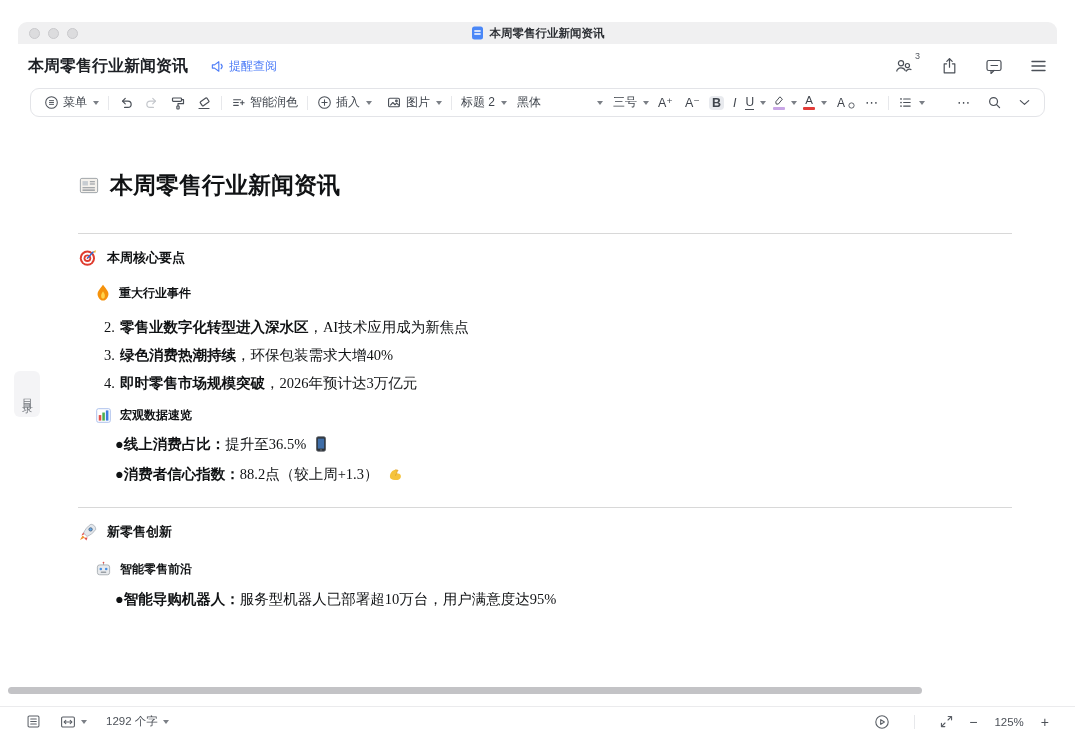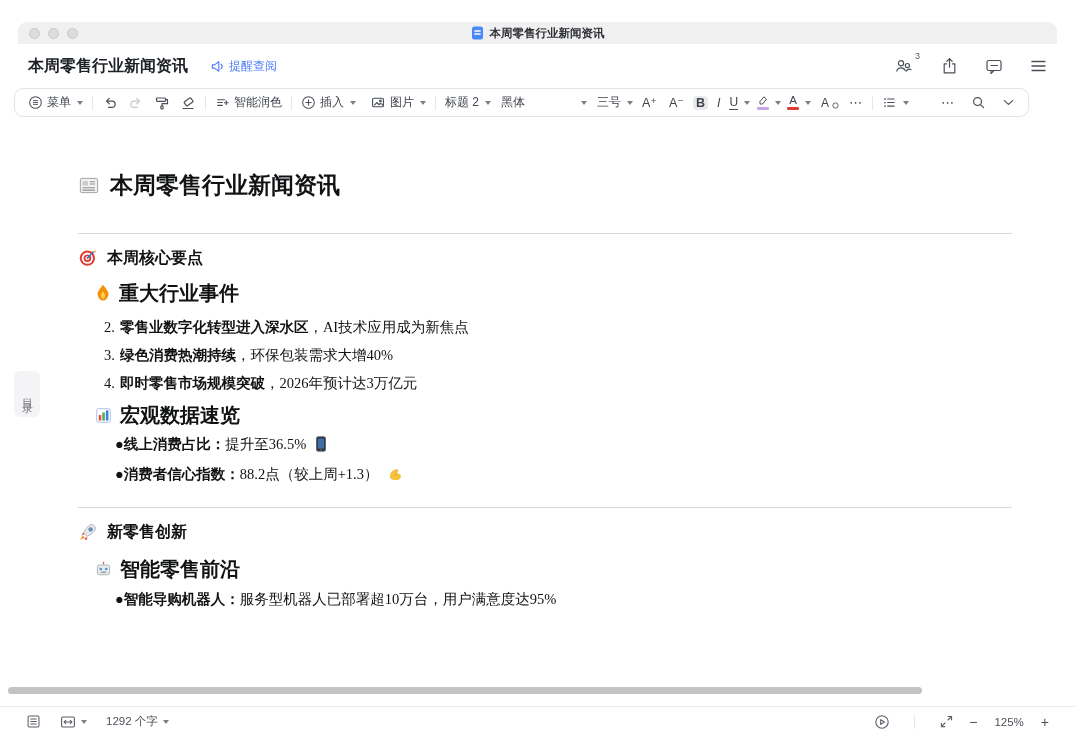--- a/index.html
+++ b/index.html
@@ -19,21 +19,21 @@
   
   .header{position:absolute;left:0;top:47px;width:1075px;height:38px;display:flex;align-items:center;
           padding:0 28px;box-sizing:border-box;}
   .doc-title{font-size:16px;font-weight:bold;color:#1d2025;}
   .remind{display:flex;align-items:center;gap:4px;color:#4e7df7;font-size:12px;margin-left:22px;cursor:pointer;}
   .header-right{margin-left:auto;display:flex;align-items:center;gap:27px;}
   .hbtn{position:relative;cursor:pointer;}
   .collab-badge{position:absolute;top:-6px;right:-6px;font-size:9px;color:#565b62;}
 
   
-  .toolbar{position:absolute;left:14px;top:88px;width:1015px;height:29px;border:1px solid #e3e4e8;
+  .toolbar{position:absolute;left:30px;top:88px;width:1015px;height:29px;border:1px solid #e3e4e8;
            border-radius:9px;background:#fff;display:flex;align-items:center;padding:0 13px;
            box-sizing:border-box;font-size:12px;color:#3f444c;text-align:center;}
   .tbtn{display:flex;align-items:center;gap:4px;cursor:pointer;white-space:nowrap;}
   .vdiv{width:1px;height:14px;background:#e7e8eb;margin:0 9px;flex:none;}
   .gap6{margin-left:6px;} .gap10{margin-left:10px;} .gap14{margin-left:14px;}
   .caret{width:0;height:0;border-left:3.5px solid transparent;border-right:3.5px solid transparent;
          border-top:4px solid #7b7f86;margin-left:2px;}
   .fontbox{display:flex;align-items:center;justify-content:space-between;width:86px;}
   .bactive{background:#e8eaee;border-radius:4px;padding:1px 7px;font-weight:bold;}
   .fmt{font-size:12.5px;padding:0 3px;}
@@ -43,22 +43,22 @@
   .dots{font-size:13px;letter-spacing:1px;color:#4b5058;}
   .tb-right{margin-left:auto;display:flex;align-items:center;gap:16px;}
 
   
   .doc{position:absolute;left:78px;top:160px;width:934px;height:526px;overflow:hidden;color:#101214;cursor:text;}
   .h1row{display:flex;align-items:center;gap:10px;margin-top:10px;font-size:23px;line-height:30px;
          font-weight:bold;font-family:"Liberation Sans","DejaVu Sans",sans-serif;}
   .subtitle{margin-top:8px;font-size:20px;line-height:28px;font-family:"Liberation Serif","DejaVu Serif",serif;}
   .hr{border:none;border-top:1px solid #d8d8d8;margin:33px 0 0 0;width:934px;}
   .hr2{border:none;border-top:1px solid #d8d8d8;margin:18px 0 0 0;width:934px;}
-  .h2row{display:flex;align-items:center;gap:9px;margin-top:11px;font-size:16px;line-height:26px;font-weight:bold;}
-  .h3row{display:flex;align-items:center;gap:8px;margin-top:10px;margin-left:17px;font-size:20px;
+  .h2row{display:flex;align-items:center;gap:9px;margin-top:11px;font-size:13px;line-height:26px;font-weight:bold;}
+  .h3row{display:flex;align-items:center;gap:8px;margin-top:10px;margin-left:17px;font-size:12px;
          line-height:24px;font-weight:bold;}
   .h3b{margin-top:6px;} .h3c{margin-top:12px;}
   .olist{margin:8px 0 0 26px;font-family:"Liberation Serif","DejaVu Serif",serif;font-size:14.5px;line-height:28px;}
   .olist .num{margin-right:5px;}
   .lead{font-weight:bold;}
   .ulist{margin:2px 0 0 37px;font-family:"Liberation Serif","DejaVu Serif",serif;font-size:14.5px;line-height:30px;}
   .ulist2{margin:5px 0 0 37px;font-family:"Liberation Serif","DejaVu Serif",serif;font-size:14.5px;line-height:27px;}
   .inline-ic{display:inline-block;vertical-align:-3px;margin-left:9px;}
 
   

